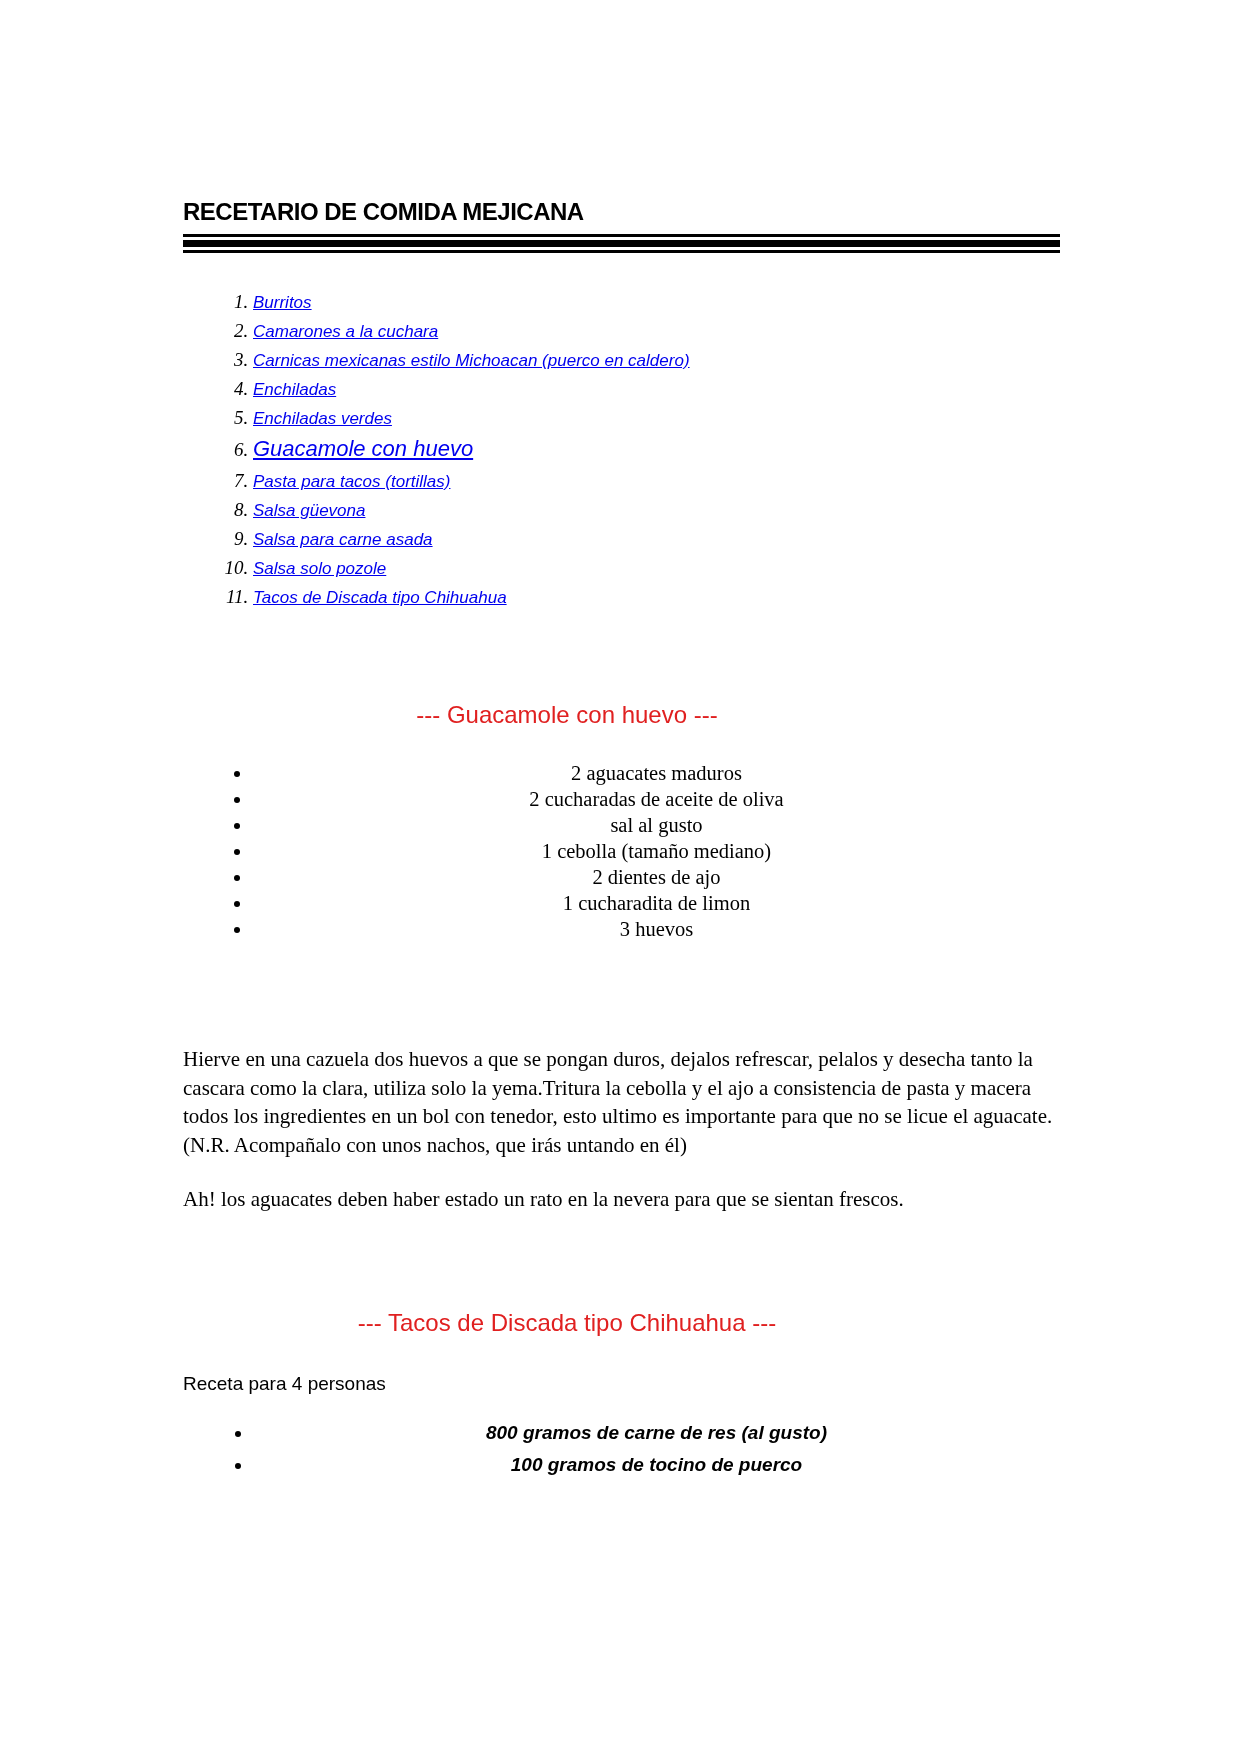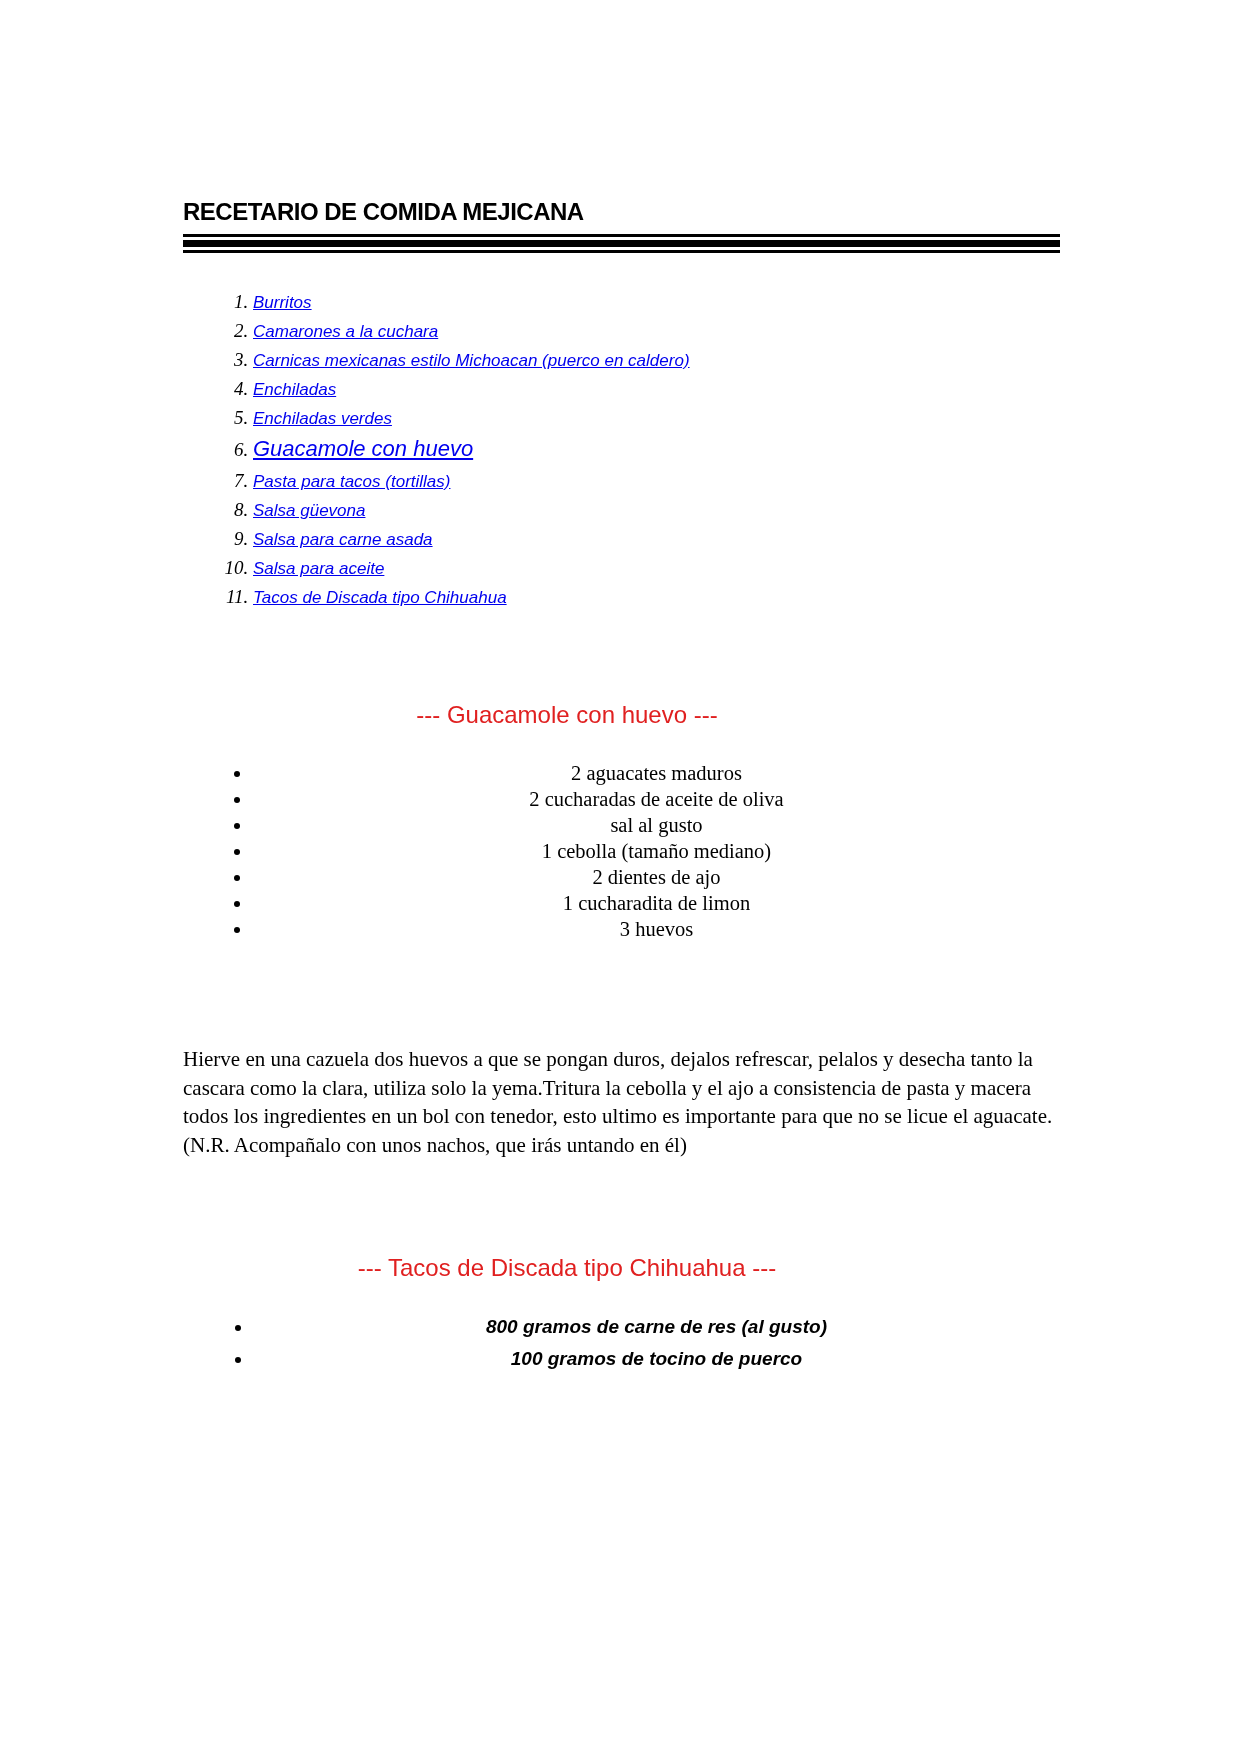--- a/index.html
+++ b/index.html
@@ -143,21 +143,21 @@
 
       <li>
         <a>Salsa güevona</a>
       </li>
 
       <li>
         <a>Salsa para carne asada</a>
       </li>
 
       <li>
-        <a>Salsa para aceite</a>
+        <a>Salsa solo pozole</a>
       </li>
 
       <li>
         <a>Tacos de Discada tipo Chihuahua</a>
       </li>
     </ol>
 
   <div class="section-heading">--- Guacamole con huevo ---</div>
 
   <ul class="ingredient-list">
@@ -172,25 +172,27 @@
 
       <li>2 dientes de ajo</li>
 
       <li>1 cucharadita de limon</li>
 
       <li>3 huevos</li>
     </ul>
 
   <p class="body-paragraph">Hierve en una cazuela dos huevos a que se pongan duros, dejalos refrescar, pelalos y desecha tanto la cascara como la clara, utiliza solo la yema.Tritura la cebolla y el ajo a consistencia de pasta y macera todos los ingredientes en un bol con tenedor, esto ultimo es importante para que no se licue el aguacate. (N.R. Acompañalo con unos nachos, que irás untando en él)</p>
 
+  <p class="note-paragraph">Ah! los aguacates deben haber estado un rato en la nevera para que se sientan frescos.</p>
 
 
   <div class="section-heading second">--- Tacos de Discada tipo Chihuahua ---</div>
 
   <div class="ingredients-meta">
+    <div>Receta para 4 personas</div>
   </div>
 
   <ul class="ingredient-list bold-list">
 
       <li>800 gramos de carne de res (al gusto)</li>
 
       <li>100 gramos de tocino de puerco</li>
     </ul>
 
 </div>

